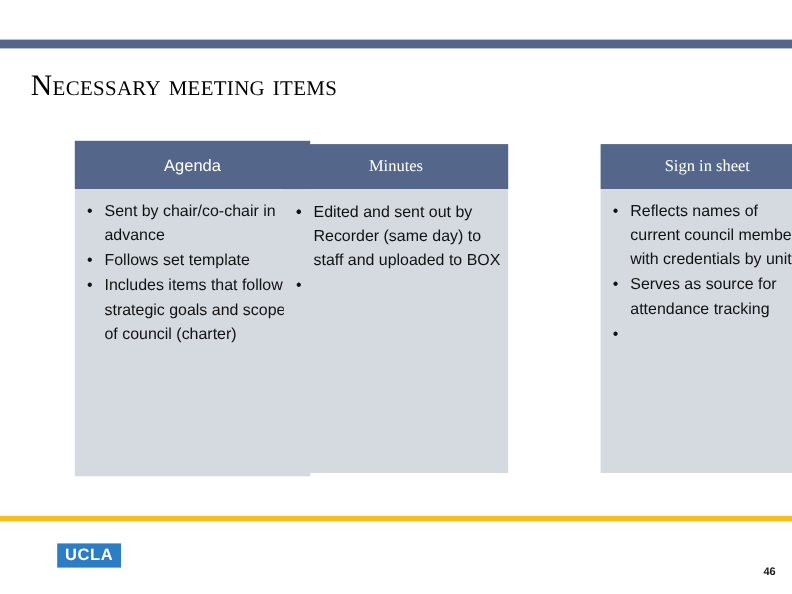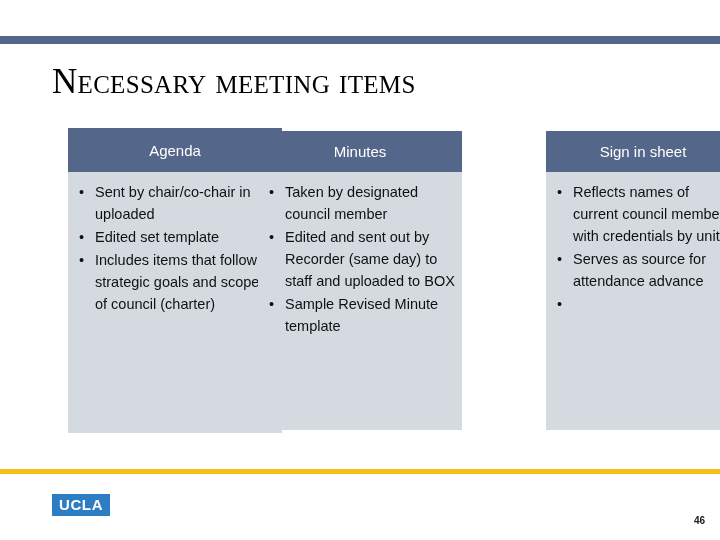--- a/index.html
+++ b/index.html
@@ -21,25 +21,25 @@
     left: 0;
     top: 36px;
     width: 720px;
     height: 8px;
     background: #546689;
   }
 
   
   .slide-title {
     position: absolute;
-    left: 52px;
+    left: 28px;
     top: 62px;
     width: 650px;
     font-family: "Liberation Serif", serif;
-    font-size: 35px;
+    font-size: 27px;
     font-variant: small-caps;
     letter-spacing: 0.3px;
     color: #000000;
     white-space: nowrap;
   }
 
   
   .table-wrap {
     position: absolute;
     left: 28px;
@@ -50,21 +50,21 @@
   .col {
     position: absolute;
     top: 0;
   }
   .col-0 { left: 0px;   width: 214px; padding-left: 40px; }
   .col-1 { left: 230px; width: 204px; }
   .col-2 { left: 473px; width: 194px; padding-left: 45px; }
 
   .col-0 .col-header { height: 44px; }
   .col-1 .col-header,
-  .col-2 .col-header { margin-top: 3px; height: 41px; }
+  .col-2 .col-header { margin-top: 3px; height: 41px; font-family: Liberation Serif, serif; }
 
   .col-header {
     background: #546689;
     color: #ffffff;
     font-size: 15px;
     display: flex;
     align-items: center;
     justify-content: center;
     text-align: center;
     box-sizing: border-box;
@@ -151,44 +151,44 @@
 <div class="top-bar"></div>
 
 <div class="slide-title">Necessary meeting items</div>
 
 <div class="table-wrap">
 
   <div class="col col-0">
     <div class="col-header">Agenda</div>
     <div class="col-body">
       <ul class="bullet-list">
-        <li class="bullet-item"><span class="dot">•</span><span>Sent by chair/co-chair in uploaded</span></li>
-        <li class="bullet-item"><span class="dot">•</span><span>Edited set template</span></li>
+        <li class="bullet-item"><span class="dot">•</span><span>Sent by chair/co-chair in advance</span></li>
+        <li class="bullet-item"><span class="dot">•</span><span>Follows set template</span></li>
         <li class="bullet-item"><span class="dot">•</span><span>Includes items that follow strategic goals and scope of council (charter)</span></li>
       </ul>
     </div>
   </div>
 
   <div class="col col-1">
     <div class="col-header">Minutes</div>
     <div class="col-body">
       <ul class="bullet-list">
-        <li class="bullet-item"><span class="dot">•</span><span>Taken by designated council member</span></li>
+        <li class="bullet-item"><span class="dot">•</span></li>
         <li class="bullet-item"><span class="dot">•</span><span>Edited and sent out by Recorder (same day) to staff and uploaded to BOX</span></li>
-        <li class="bullet-item"><span class="dot">•</span><span>Sample Revised Minute template</span></li>
+        <li class="bullet-item"><span class="dot">•</span></li>
       </ul>
     </div>
   </div>
 
   <div class="col col-2">
     <div class="col-header">Sign in sheet</div>
     <div class="col-body">
       <ul class="bullet-list">
         <li class="bullet-item"><span class="dot">•</span><span>Reflects names of current council members with credentials by unit</span></li>
-        <li class="bullet-item"><span class="dot">•</span><span>Serves as source for attendance advance</span></li>
+        <li class="bullet-item"><span class="dot">•</span><span>Serves as source for attendance tracking</span></li>
         <li class="bullet-item"><span class="dot">•</span></li>
       </ul>
     </div>
   </div>
 
 </div>
 
 <div class="gold-rule"></div>
 
 <div class="logo">

